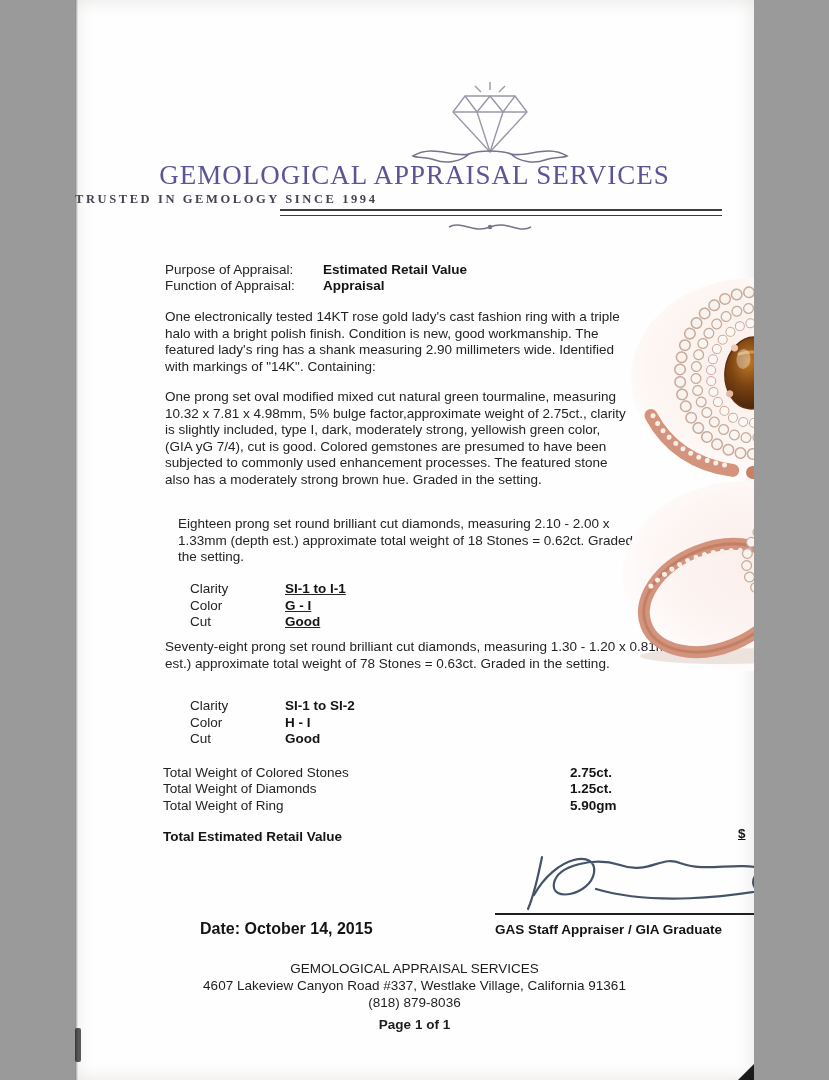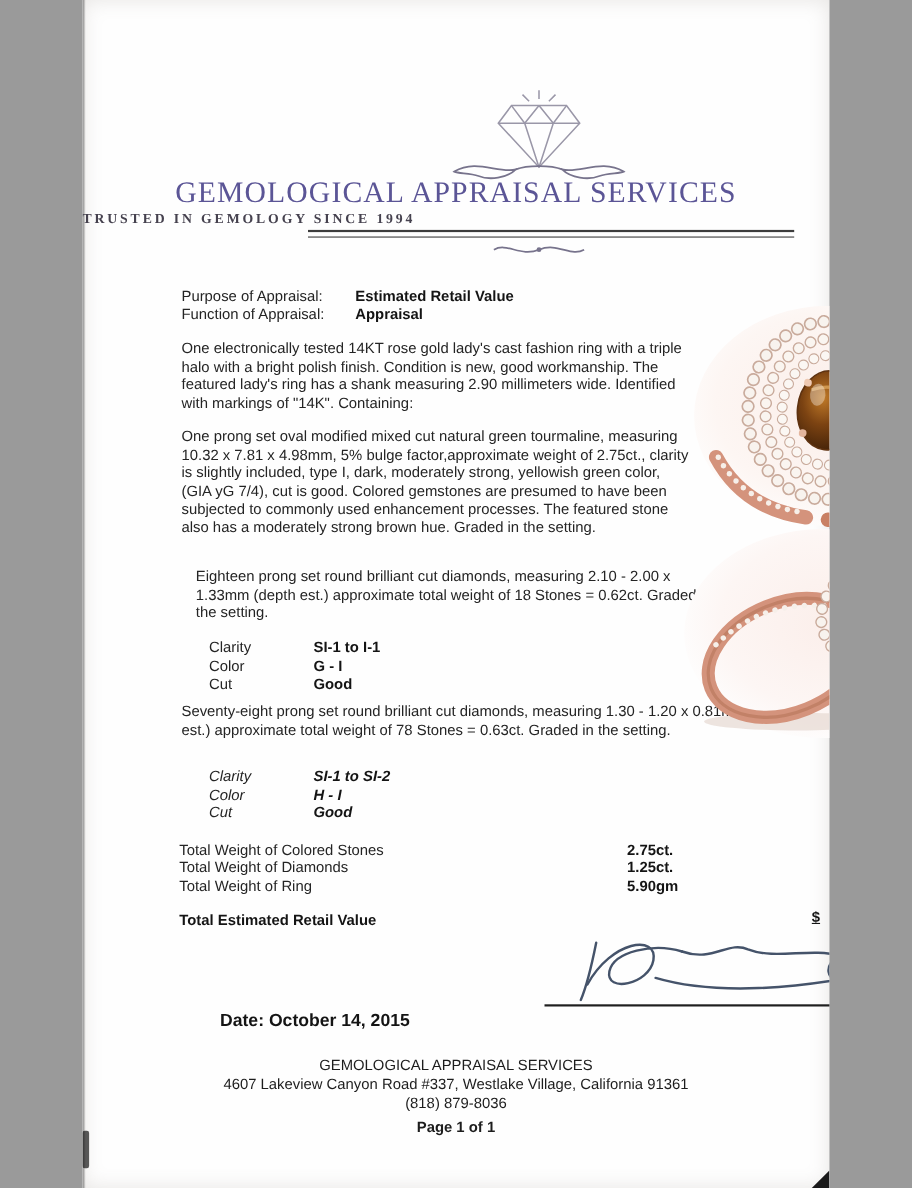--- a/index.html
+++ b/index.html
@@ -68,29 +68,29 @@
   <div class="abs body-text" style="left:90px;top:278px;">
     <span class="kv-label">Function of Appraisal:</span><span class="b">Appraisal</span>
   </div>
 
   <div class="abs body-text" style="left:90px;top:309px;width:458px;">One electronically tested 14KT rose gold lady's cast fashion ring with a triple halo with a bright polish finish. Condition is new, good workmanship. The featured lady's ring has a shank measuring 2.90 millimeters wide. Identified with markings of "14K".  Containing:</div>
 
   <div class="abs body-text" style="left:90px;top:389px;width:462px;">One prong set oval modified mixed cut natural green tourmaline, measuring 10.32 x 7.81 x 4.98mm,  5% bulge factor,approximate weight of 2.75ct., clarity is slightly included, type I, dark, moderately strong, yellowish green color, (GIA yG 7/4), cut is good. Colored gemstones are presumed to have been subjected to commonly used enhancement processes. The featured stone also has a moderately strong brown hue. Graded in the setting.</div>
 
   <div class="abs body-text" style="left:103px;top:516px;width:470px;">Eighteen prong set round brilliant cut diamonds, measuring 2.10 - 2.00 x 1.33mm (depth est.) approximate total weight of 18 Stones = 0.62ct. Graded in the setting.</div>
 
-  <div class="abs body-text" style="left:115px;top:581px;">
+  <div class="abs body-text" style="left:115px;top:581px;text-decoration:underline;">
     <div><span class="grade-label">Clarity</span><span class="b">SI-1 to I-1</span></div>
     <div><span class="grade-label">Color</span><span class="b">G - I</span></div>
     <div><span class="grade-label">Cut</span><span class="b">Good</span></div>
   </div>
 
   <div class="abs body-text" style="left:90px;top:639px;width:585px;">Seventy-eight prong set round brilliant cut diamonds, measuring 1.30 - 1.20 x 0.81mm (depth est.) approximate total weight of 78 Stones = 0.63ct. Graded in the setting.</div>
 
-  <div class="abs body-text" style="left:115px;top:698px;font-style:italic;">
+  <div class="abs body-text" style="left:115px;top:698px;">
     <div><span class="grade-label">Clarity</span><span class="b">SI-1 to SI-2</span></div>
     <div><span class="grade-label">Color</span><span class="b">H - I</span></div>
     <div><span class="grade-label">Cut</span><span class="b">Good</span></div>
   </div>
 
   <div class="abs body-text" style="left:88px;top:765px;">
     <div class="totals-row"><span class="totals-label">Total Weight of Colored Stones</span><span class="b">2.75ct.</span></div>
     <div class="totals-row"><span class="totals-label">Total Weight of Diamonds</span><span class="b">1.25ct.</span></div>
     <div class="totals-row"><span class="totals-label">Total Weight of Ring</span><span class="b">5.90gm</span></div>
   </div>
@@ -105,20 +105,21 @@
       <path d="M34,50 C56,10 98,4 94,28 C90,50 50,58 54,38 C58,20 94,12 120,20"></path>
       <path d="M42,12 C38,32 34,50 28,64"></path>
       <path d="M120,20 C148,30 162,10 180,18 C206,28 236,16 264,24"></path>
       <path d="M96,44 C150,60 226,54 292,40"></path>
       <path d="M264,24 C284,28 288,44 268,47 C250,49 248,30 264,24"></path>
     </g>
   </svg>
   <div class="abs" style="left:420px;top:913px;width:317px;border-top:2px solid #1f1f1f;"></div>
 
   <div class="abs body-text b" style="left:88px;top:921px;font-size:16px;margin-left:37px;">Date: October 14, 2015</div>
+  <div class="abs body-text b" style="left:420px;top:922px;font-size:13.5px;">GAS Staff Appraiser / GIA Graduate</div>
 
   <div class="abs footer-line" style="top:960px;">GEMOLOGICAL APPRAISAL SERVICES</div>
   <div class="abs footer-line" style="top:977px;">4607 Lakeview Canyon Road #337, Westlake Village, California 91361</div>
   <div class="abs footer-line" style="top:994px;">(818) 879-8036</div>
   <div class="abs footer-line b" style="top:1016px;">Page 1 of 1</div>
 
   <svg class="abs" style="left:553px;top:278px;" width="250" height="205" viewBox="0 0 250 205">
     <defs>
       <radialGradient id="bg1" cx="50%" cy="45%" r="60%">
         <stop offset="0%" stop-color="#fbeee9"></stop>

